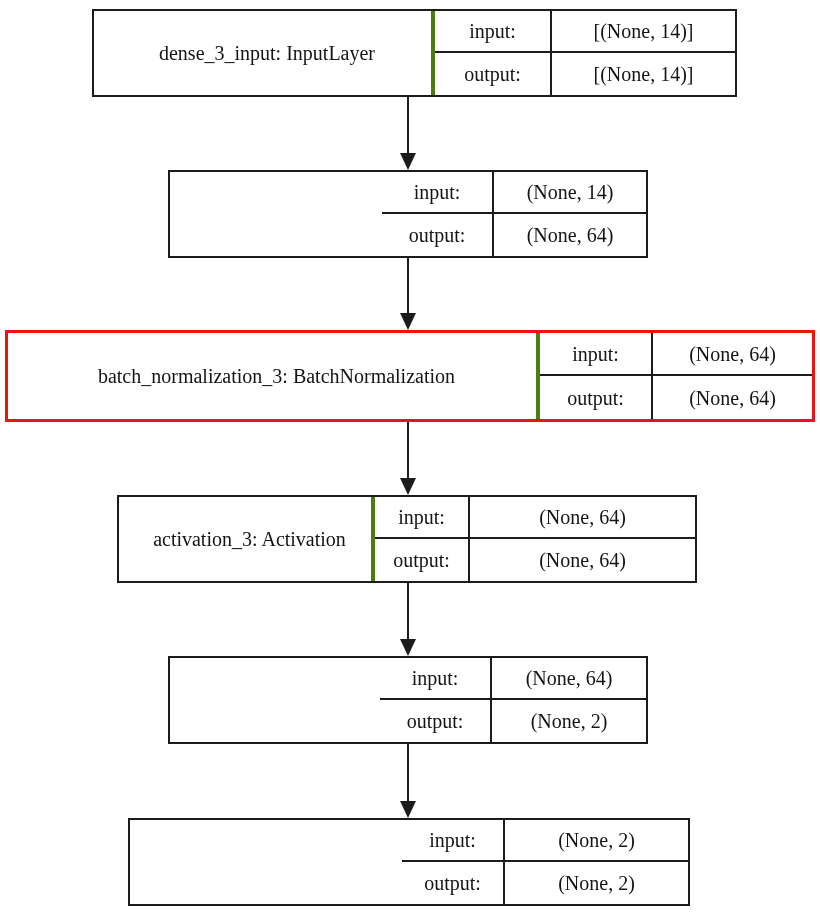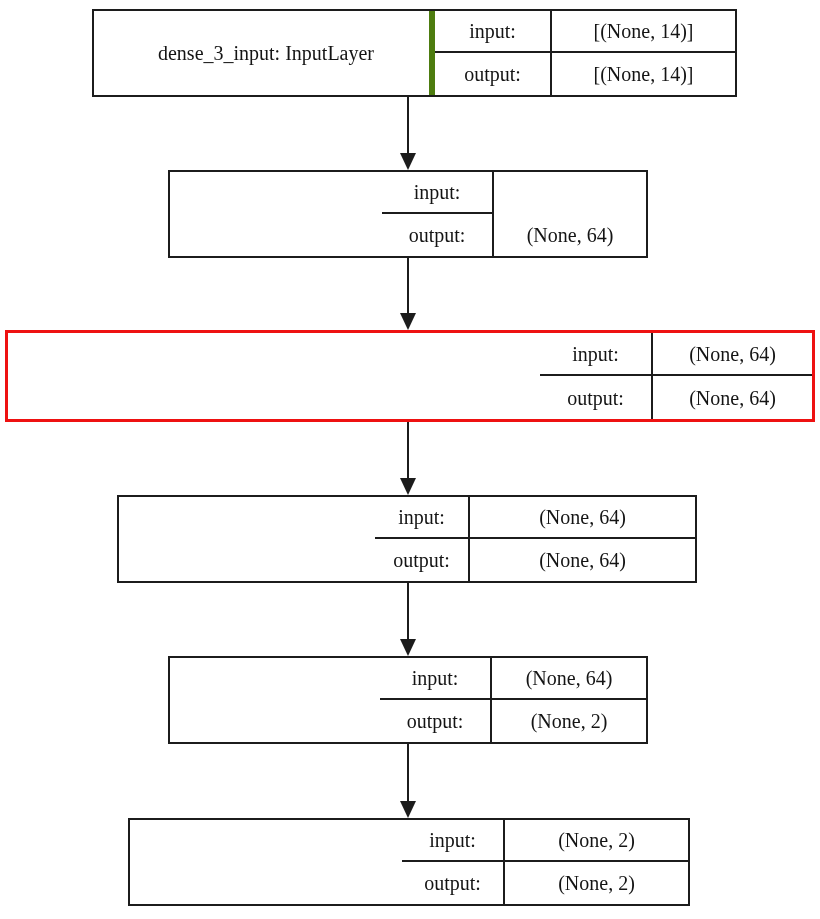--- a/index.html
+++ b/index.html
@@ -24,21 +24,21 @@
     font-size: 20px;
     color: #141414;
     line-height: 1;
   }
   .node .name-cell {
     grid-column: 1;
     grid-row: 1 / span 2;
     display: flex;
     align-items: center;
     justify-content: center;
-    border-right: 6px solid #4d7c0f;
+    border-right: 4px solid #4d7c0f;
     padding: 0 24px;
     white-space: nowrap;
     margin-left: 9px;
   }
   .node .cell {
     display: flex;
     align-items: center;
     justify-content: center;
     padding: 0 8px;
     white-space: nowrap;
@@ -95,41 +95,44 @@
   </div>
 
   <div class="edge e1">
     <div class="shaft"></div>
     <div class="head"></div>
   </div>
 
   <div class="node n2">
     <div class="cell lbl-in">input:</div>
     <div class="cell lbl-out">output:</div>
+    <div class="cell val-in">(None, 14)</div>
     <div class="cell val-out">(None, 64)</div>
   </div>
 
   <div class="edge e2">
     <div class="shaft"></div>
     <div class="head"></div>
   </div>
 
   <div class="node n3 highlighted">
+    <div class="name-cell">batch_normalization_3: BatchNormalization</div>
     <div class="cell lbl-in">input:</div>
     <div class="cell lbl-out">output:</div>
     <div class="cell val-in">(None, 64)</div>
     <div class="cell val-out">(None, 64)</div>
   </div>
 
   <div class="edge e3">
     <div class="shaft"></div>
     <div class="head"></div>
   </div>
 
   <div class="node n4">
+    <div class="name-cell">activation_3: Activation</div>
     <div class="cell lbl-in">input:</div>
     <div class="cell lbl-out">output:</div>
     <div class="cell val-in">(None, 64)</div>
     <div class="cell val-out">(None, 64)</div>
   </div>
 
   <div class="edge e4">
     <div class="shaft"></div>
     <div class="head"></div>
   </div>

